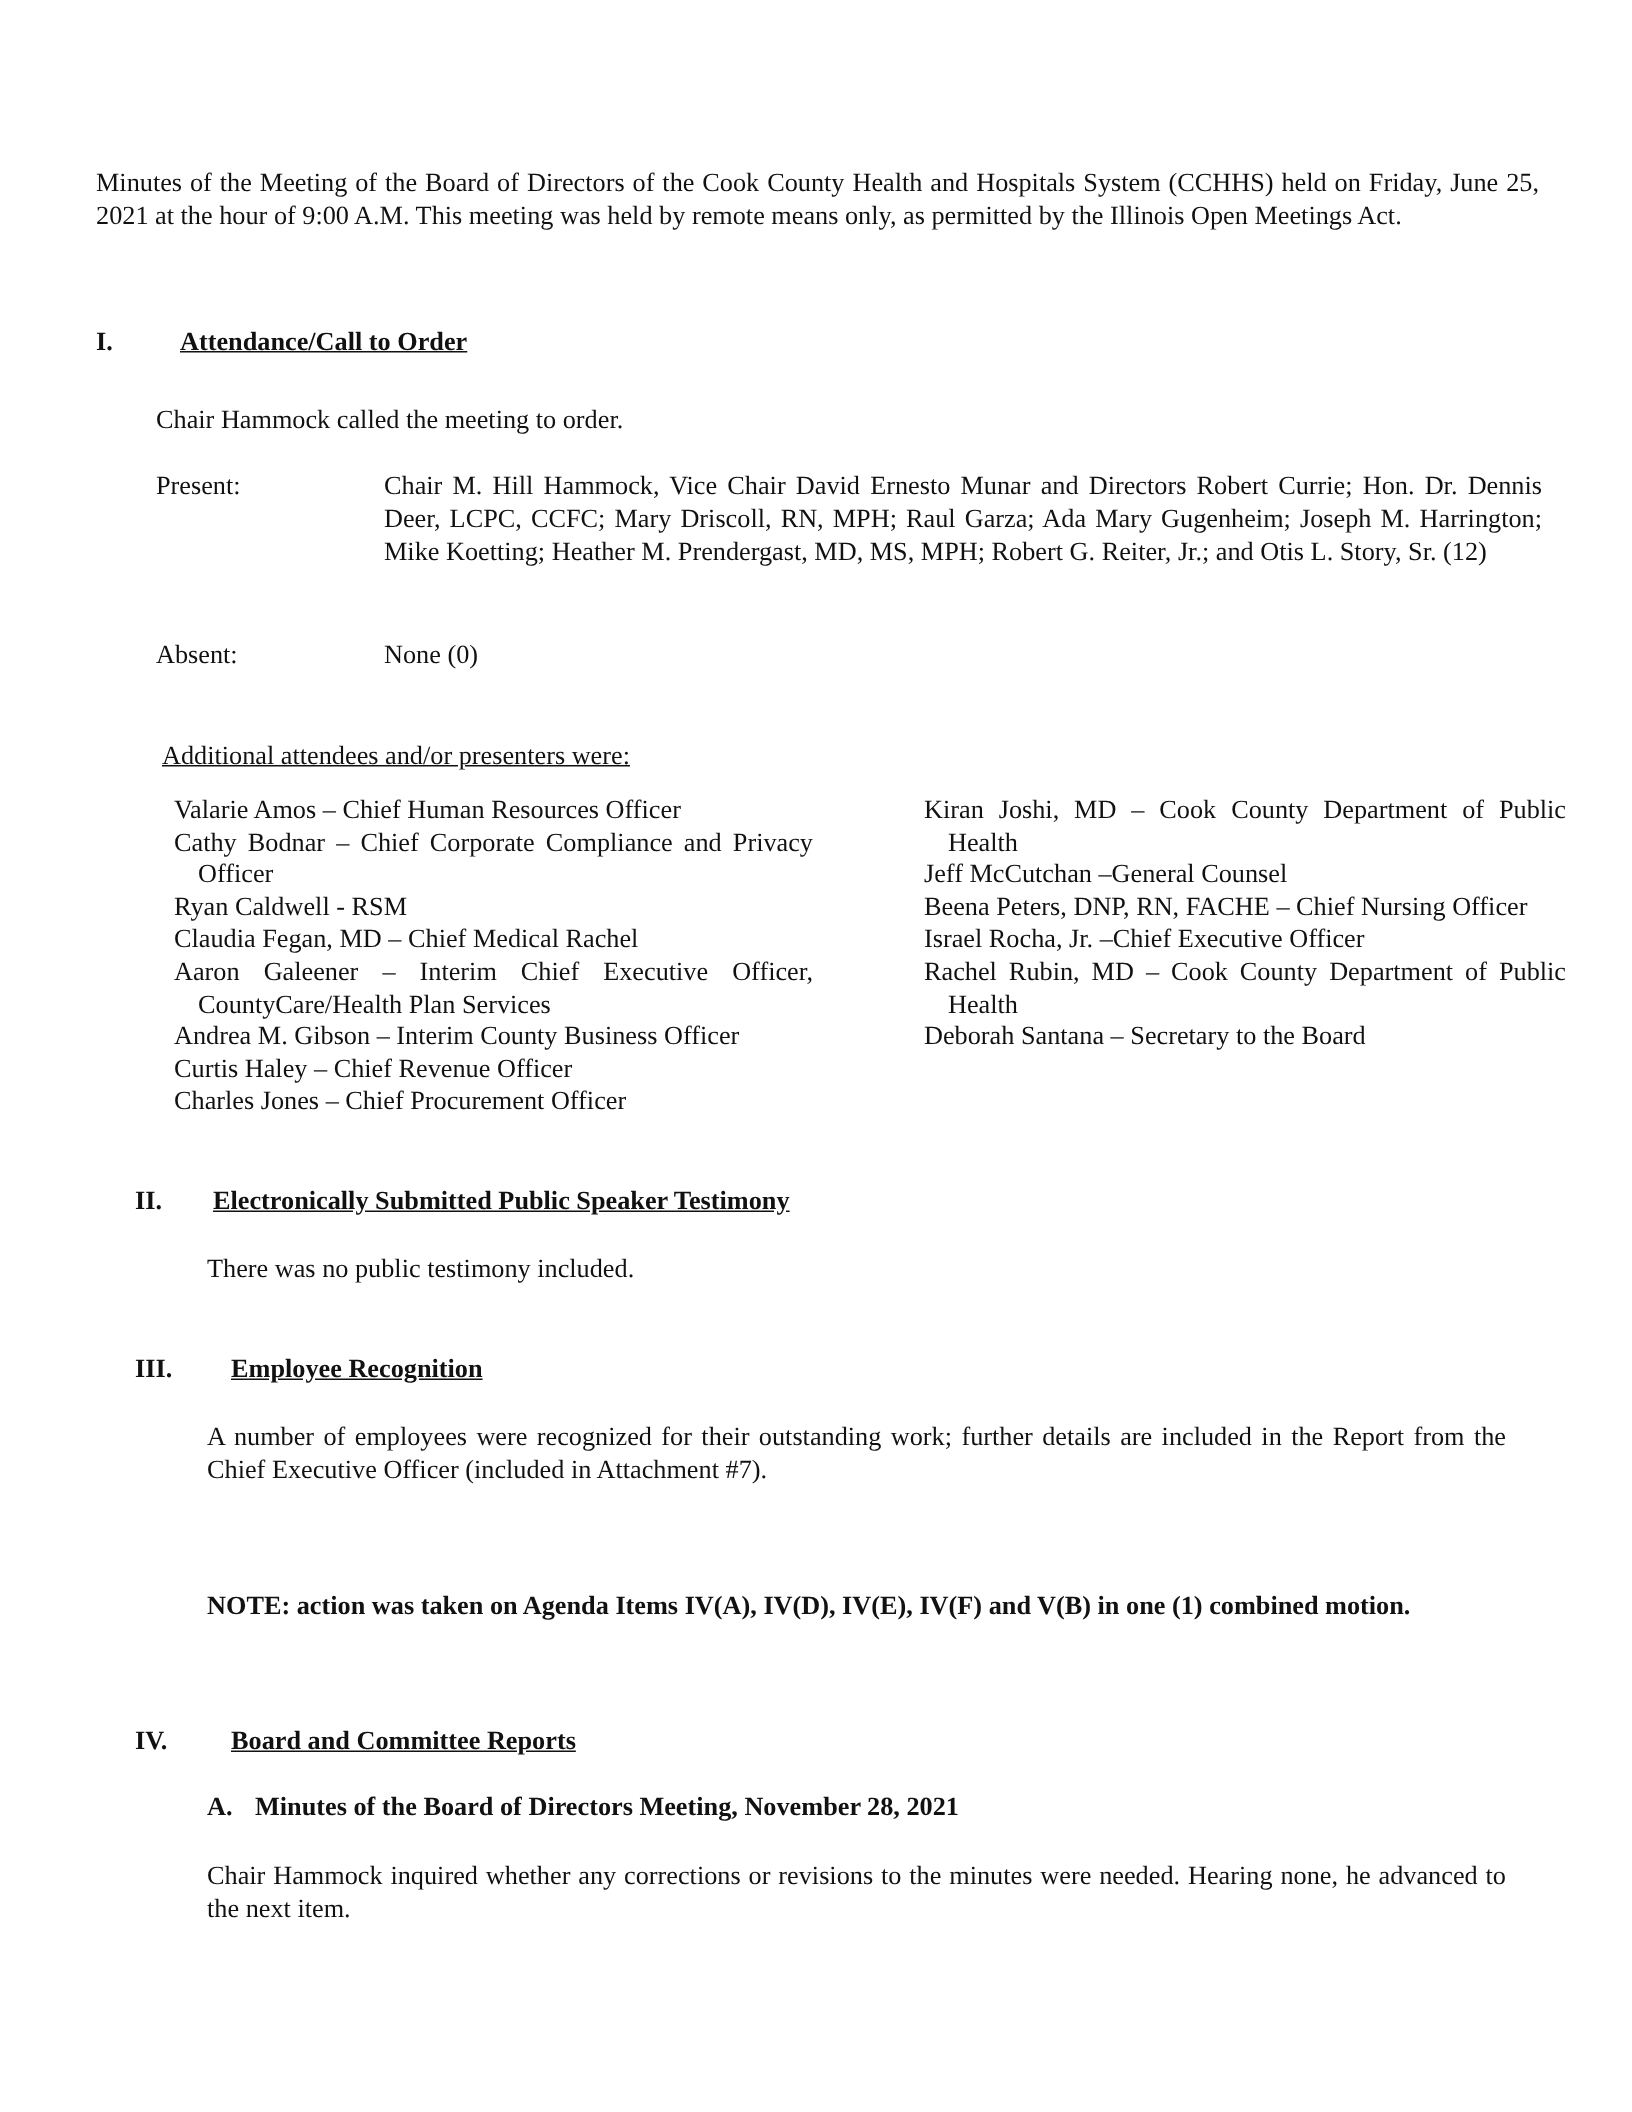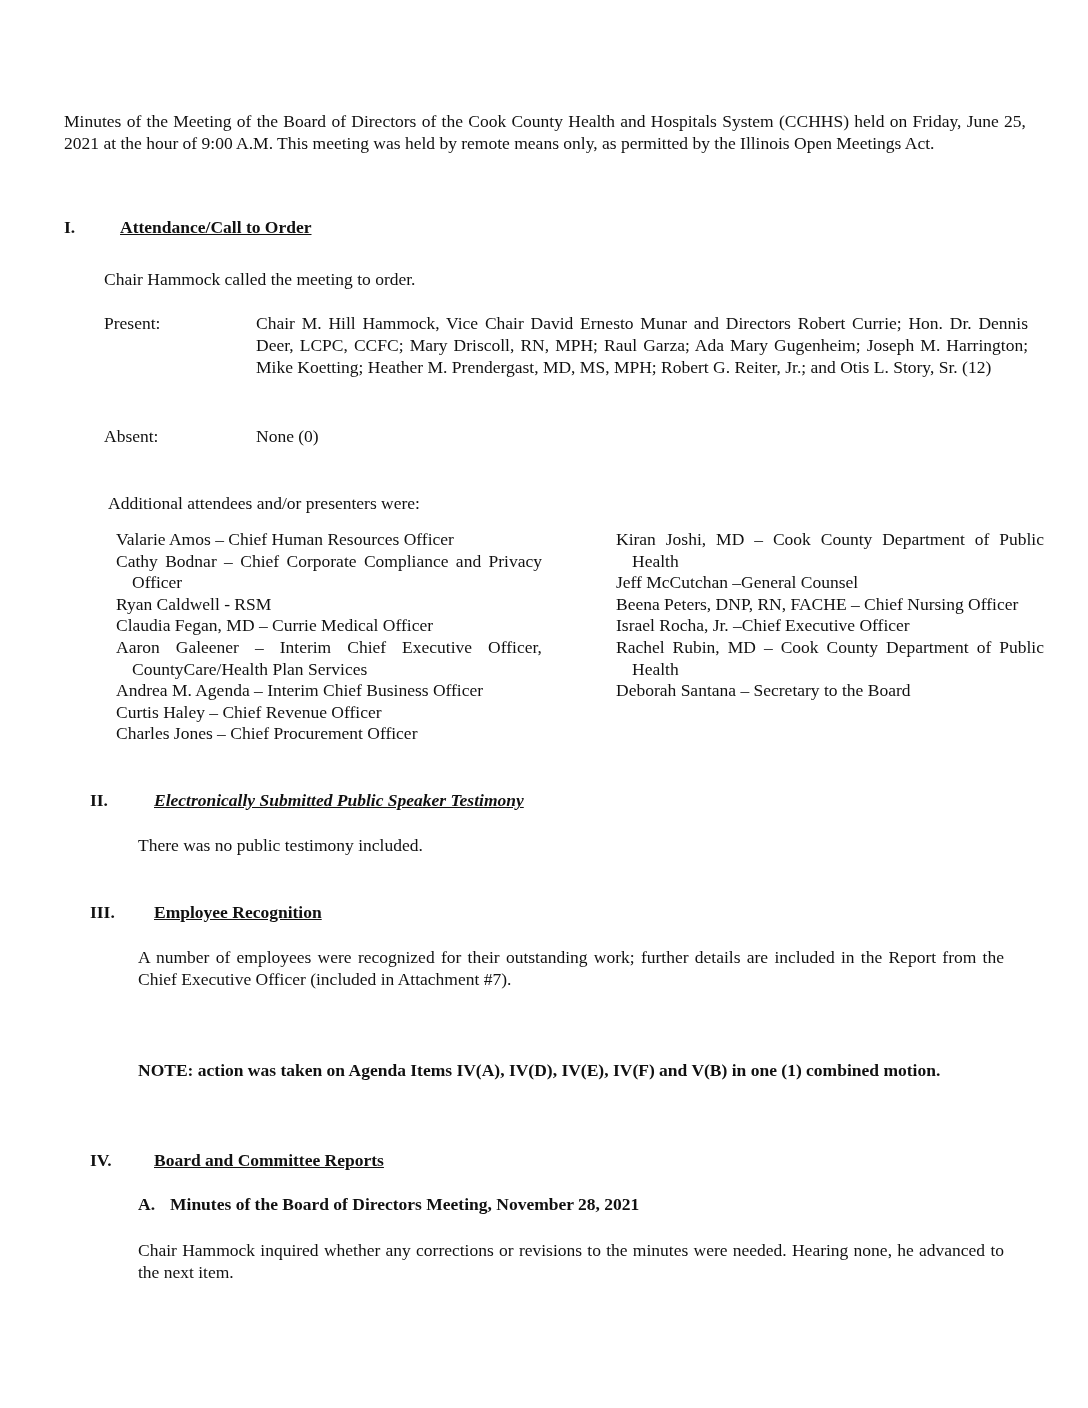--- a/index.html
+++ b/index.html
@@ -30,44 +30,44 @@
 <div class="abs sec-title" style="left:104px; top:216px;">Attendance/Call to Order</div>
 
 <div class="abs" style="left:104px; top:268px;">Chair Hammock called the meeting to order.</div>
 
 <div class="abs label-col" style="top:312px;">Present:</div>
 <div class="abs val-col" style="top:312px;">Chair M. Hill Hammock, Vice Chair David Ernesto Munar and Directors Robert Currie; Hon. Dr. Dennis Deer, LCPC, CCFC; Mary Driscoll, RN, MPH; Raul Garza; Ada Mary Gugenheim; Joseph M. Harrington; Mike Koetting; Heather M. Prendergast, MD, MS, MPH; Robert G. Reiter, Jr.; and Otis L. Story, Sr.  (12)</div>
 
 <div class="abs label-col" style="top:425px;">Absent:</div>
 <div class="abs" style="left:256px; top:425px;">None (0)</div>
 
-<div class="abs" style="left:108px; top:492px;">Additional attendees and/or presenters were:</div>
+<div class="abs" style="left:108px; top:492px;text-decoration:underline;">Additional attendees and/or presenters were:</div>
 
 <ul class="abs att-list just" style="left:116px; top:529px; width:426px;">
   <li>Valarie Amos – Chief Human Resources Officer</li>
   <li>Cathy Bodnar – Chief Corporate Compliance and Privacy Officer</li>
   <li>Ryan Caldwell - RSM</li>
-  <li>Claudia Fegan, MD – Currie Medical Officer</li>
+  <li>Claudia Fegan, MD – Chief Medical Rachel</li>
   <li>Aaron Galeener – Interim Chief Executive Officer, CountyCare/Health Plan Services</li>
-  <li>Andrea M. Agenda – Interim Chief Business Officer</li>
+  <li>Andrea M. Gibson – Interim County Business Officer</li>
   <li>Curtis Haley – Chief Revenue Officer</li>
   <li>Charles Jones – Chief Procurement Officer</li>
 </ul>
 
 <ul class="abs att-list just" style="left:616px; top:529px; width:428px;">
   <li>Kiran Joshi, MD – Cook County Department of Public Health</li>
   <li>Jeff McCutchan –General Counsel</li>
   <li>Beena Peters, DNP, RN, FACHE – Chief Nursing Officer</li>
   <li>Israel Rocha, Jr. –Chief Executive Officer</li>
   <li>Rachel Rubin, MD – Cook County Department of Public Health</li>
   <li>Deborah Santana – Secretary to the Board</li>
 </ul>
 
 <div class="abs sec-num" style="left:90px; top:789px;">II.</div>
-<div class="abs sec-title" style="left:138px; top:789px;font-style:italic;">Electronically Submitted Public Speaker Testimony</div>
+<div class="abs sec-title" style="left:126px; top:789px;">Electronically Submitted Public Speaker Testimony</div>
 <div class="abs" style="left:138px; top:834px;">There was no public testimony included.</div>
 
 <div class="abs sec-num" style="left:90px; top:901px;">III.</div>
 <div class="abs sec-title" style="left:138px; top:901px;">Employee Recognition</div>
 <div class="abs just" style="left:138px; top:946px; width:866px;">A number of employees were recognized for their outstanding work; further details are included in the Report from the Chief Executive Officer (included in Attachment #7).</div>
 
 <div class="abs bold just" style="left:138px; top:1059px; width:834px;">NOTE: action was taken on Agenda Items IV(A), IV(D), IV(E), IV(F) and V(B) in one (1) combined motion.</div>
 
 <div class="abs sec-num" style="left:90px; top:1149px;">IV.</div>
 <div class="abs sec-title" style="left:138px; top:1149px;">Board and Committee Reports</div>

